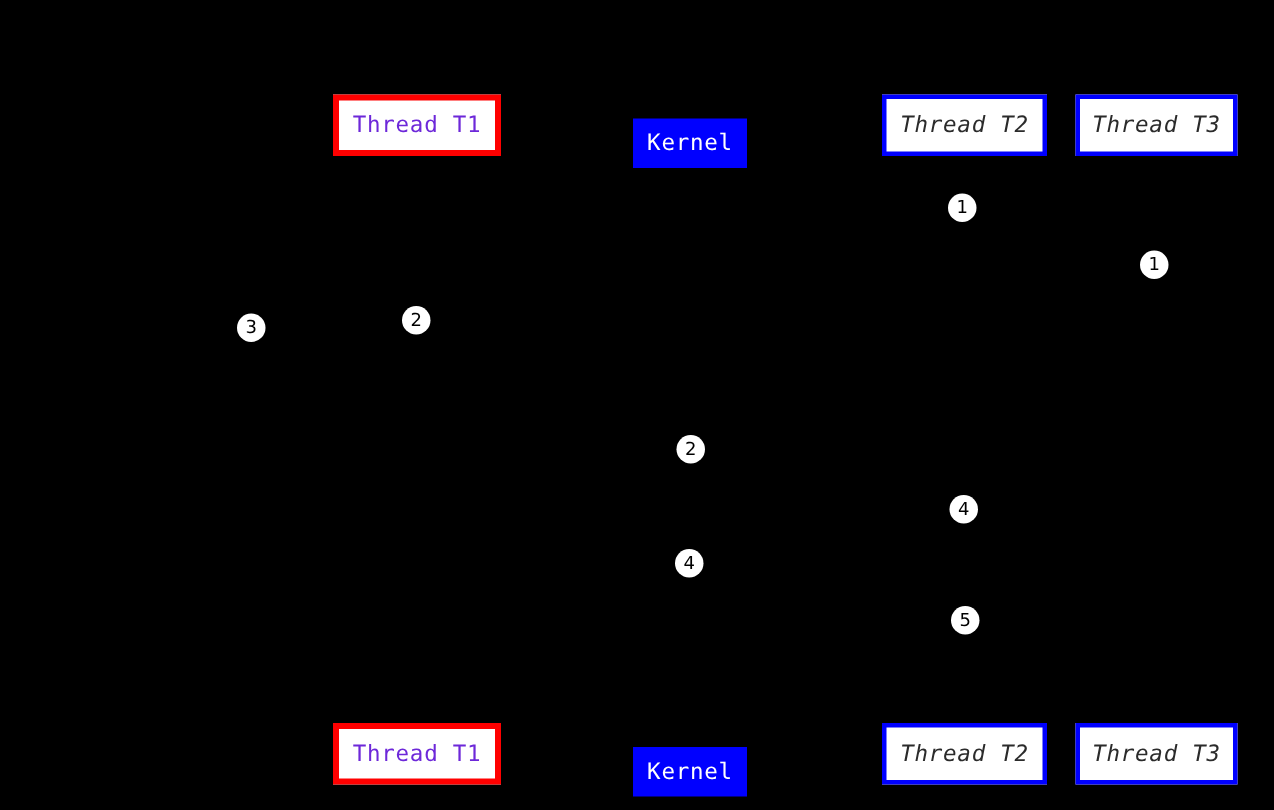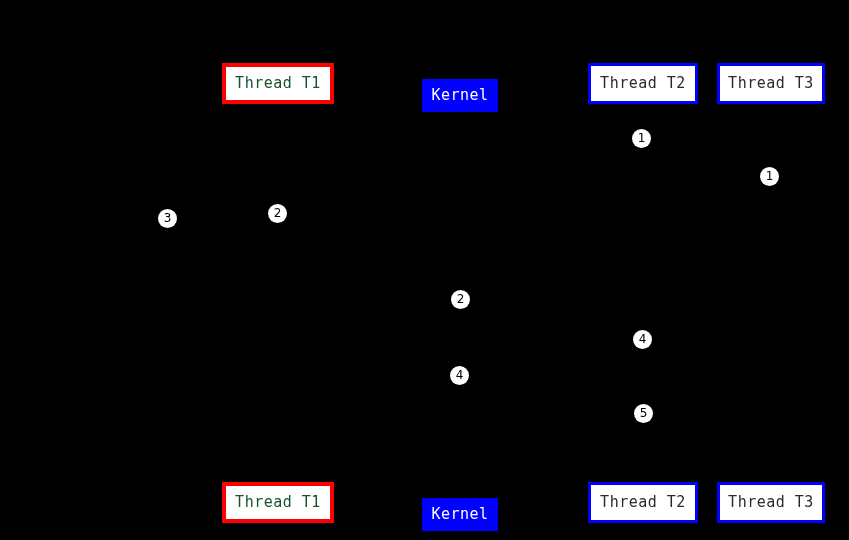--- a/index.html
+++ b/index.html
@@ -27,26 +27,27 @@
     color: #333333;
     font-family: "DejaVu Sans Mono", monospace;
     font-size: 15px;
     letter-spacing: 0.5px;
     white-space: nowrap;
     line-height: 1;
   }
   .participant.red-box {
     border: 4px solid #ff0000;
     background: #ffffff;
-    color: #14532d;
+    color: #6d28d9;
   }
   .participant.blue-box {
     border: 3px solid #0000ff;
     background: #ffffff;
     color: #2b2b2b;
+    font-style: italic;
   }
   .participant.filled-blue {
     border: 0;
     background: #0000ff;
     color: #ffffff;
     margin-top: 12px;
   }
 
   
   .lifeline {

